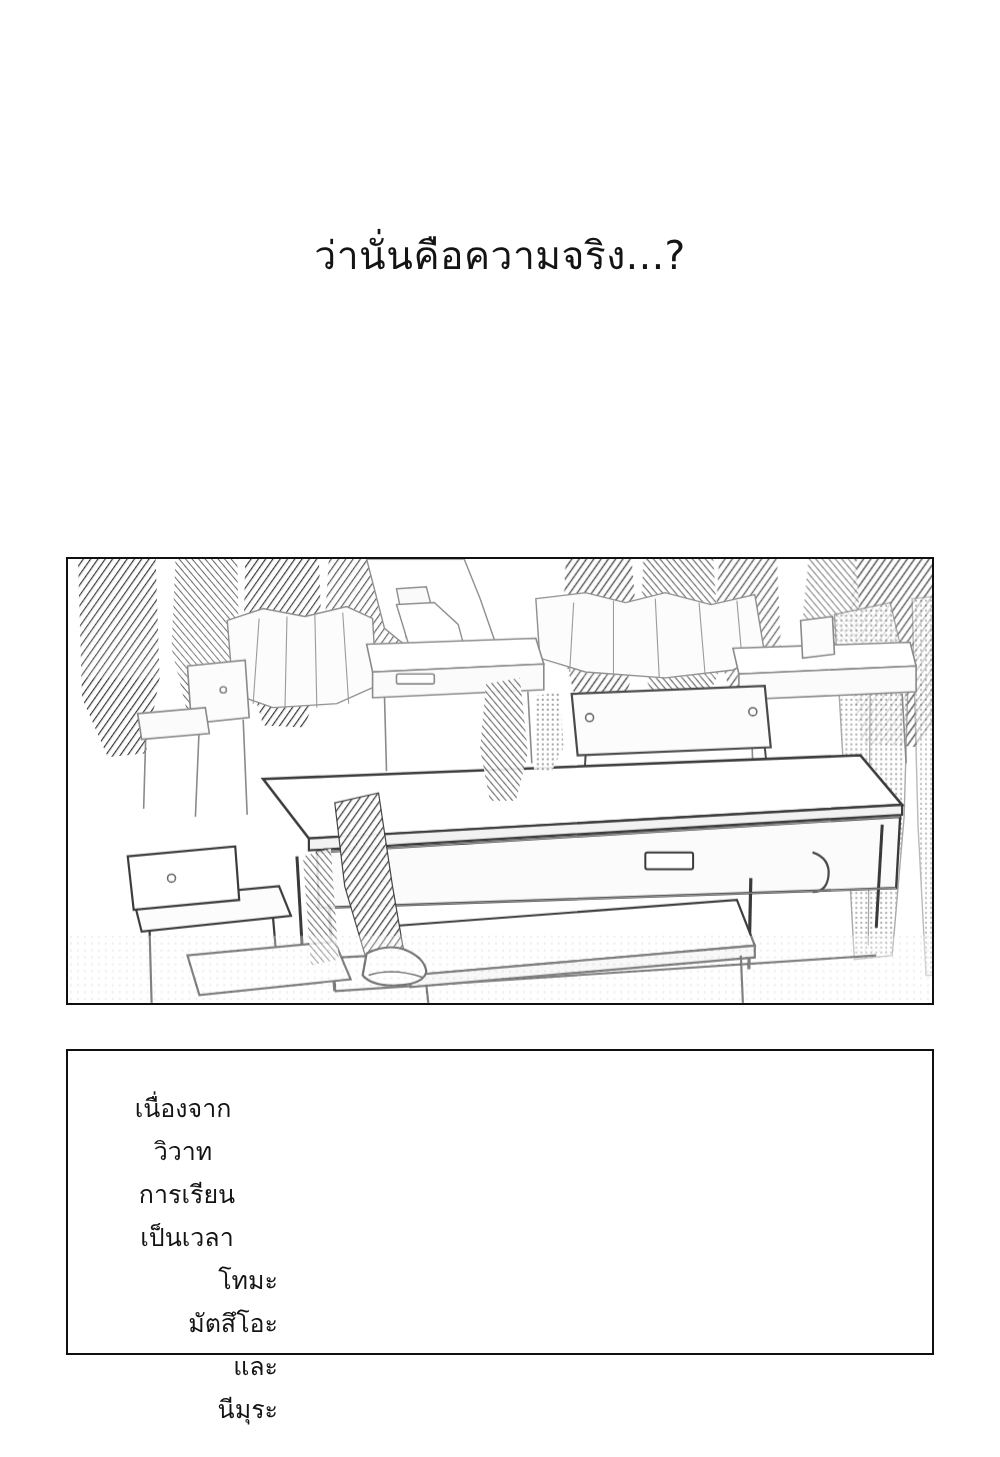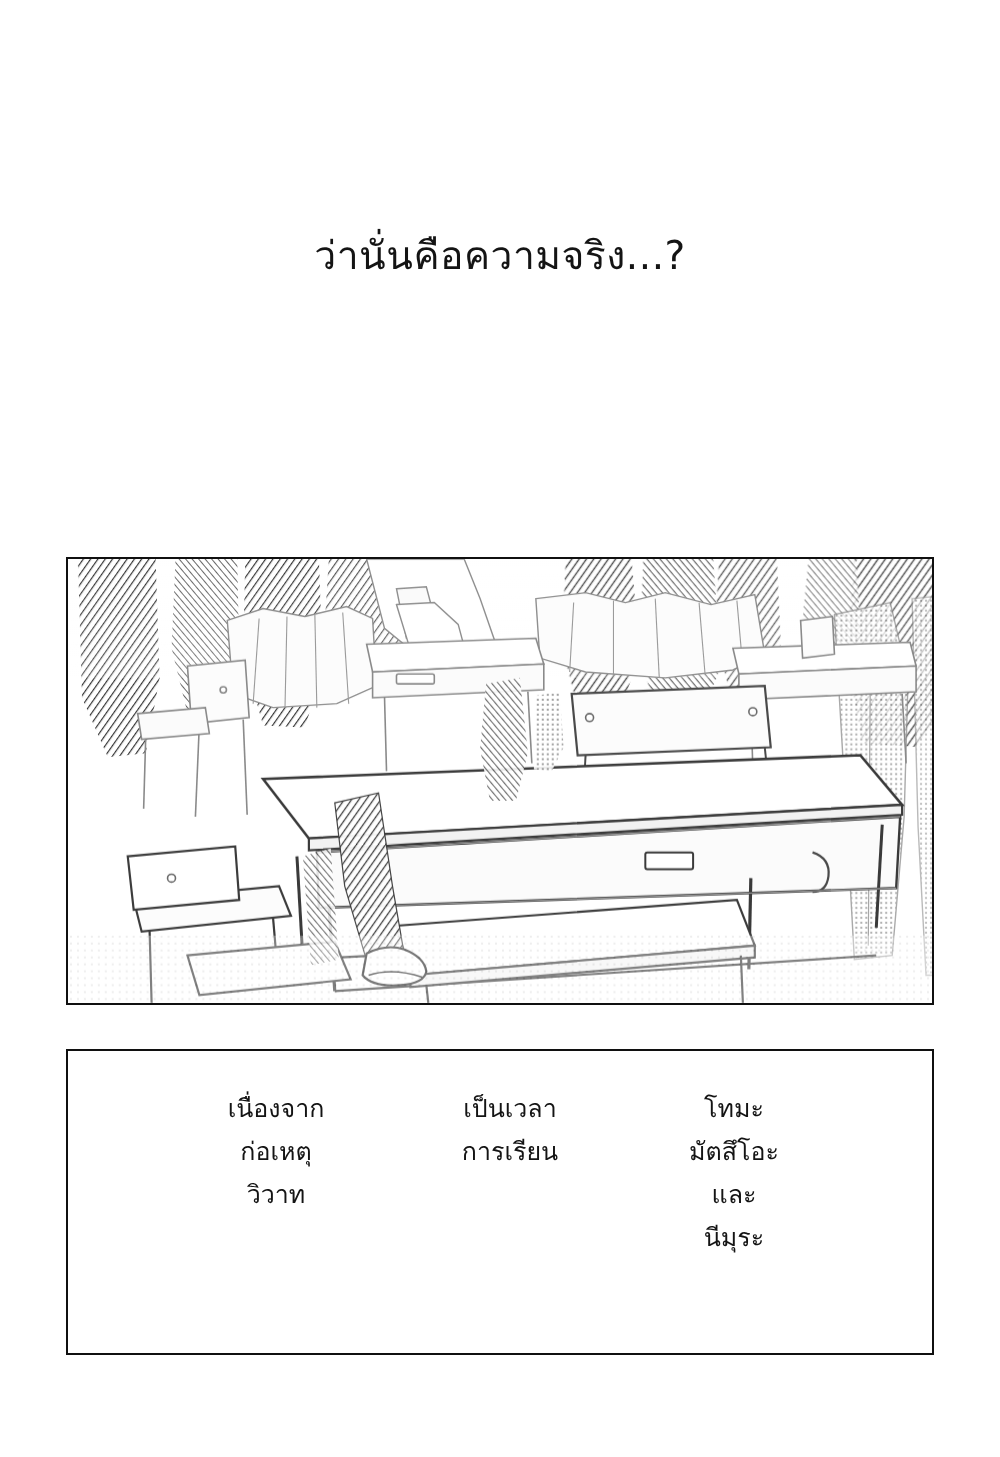--- a/index.html
+++ b/index.html
@@ -70,35 +70,36 @@
     background: #ffffff;
   }
   .caption-columns {
     position: absolute;
     left: 0;
     right: 0;
     top: 36px;
     display: flex;
     justify-content: center;
     gap: 0;
+    flex-direction: column;
   }
   .cap-col {
     width: 232px;
     text-align: center;
     font-size: 25px;
     line-height: 1.72;
     color: #141414;
   }
   .cap-col .cap-line {
     display: block;
     white-space: nowrap;
   }
   .cap-col.col-1 { width: 230px; }
   .cap-col.col-2 { width: 238px; }
-  .cap-col.col-3 { width: 210px; }
+  .cap-col.col-3 { width: 210px; text-align: right; }
 </style>
 </head>
 <body>
 
 <div class="page">
 
   <div class="top-caption">ว่านั่นคือความจริง...?</div>
 
   <div class="panel">
     <div class="art">
@@ -263,26 +264,25 @@
 
         <rect x="0" y="380" width="868" height="68" fill="url(#dots-light)" opacity="0.35"></rect>
       </svg>
     </div>
   </div>
 
   <div class="caption-box">
     <div class="caption-columns">
       <div class="cap-col col-1">
         <span class="cap-line">เนื่องจาก</span>
-        <span class="cap-line">ก่อเหตุ</span>
         <span class="cap-line">วิวาท</span>
       </div>
       <div class="cap-col col-2">
+        <span class="cap-line">การเรียน</span>
         <span class="cap-line">เป็นเวลา</span>
-        <span class="cap-line">การเรียน</span>
       </div>
       <div class="cap-col col-3">
         <span class="cap-line">โทมะ</span>
         <span class="cap-line">มัตสึโอะ</span>
         <span class="cap-line">และ</span>
         <span class="cap-line">นีมุระ</span>
       </div>
     </div>
   </div>
 

